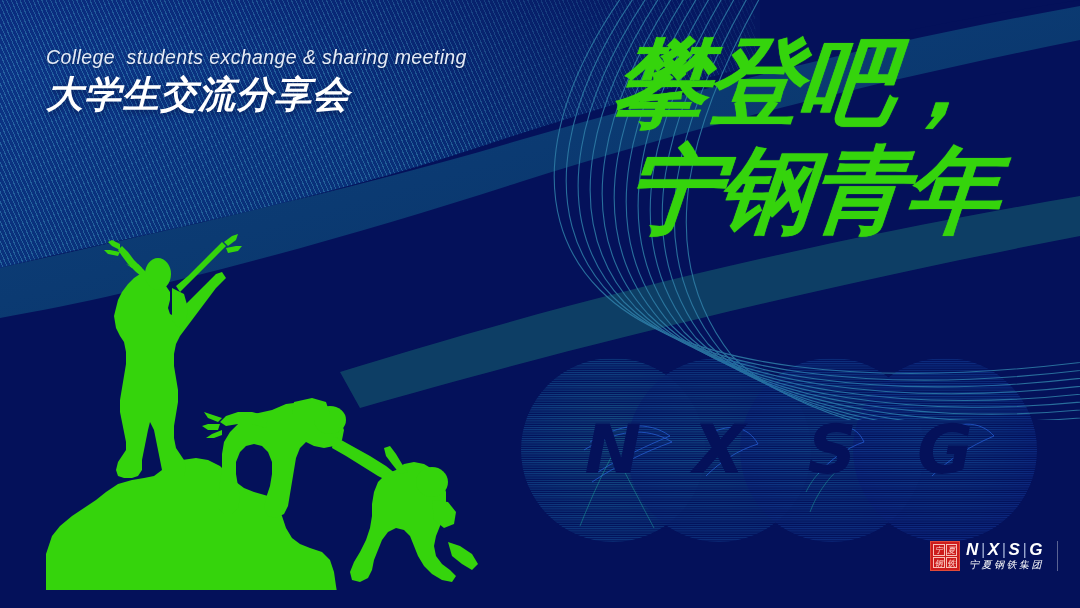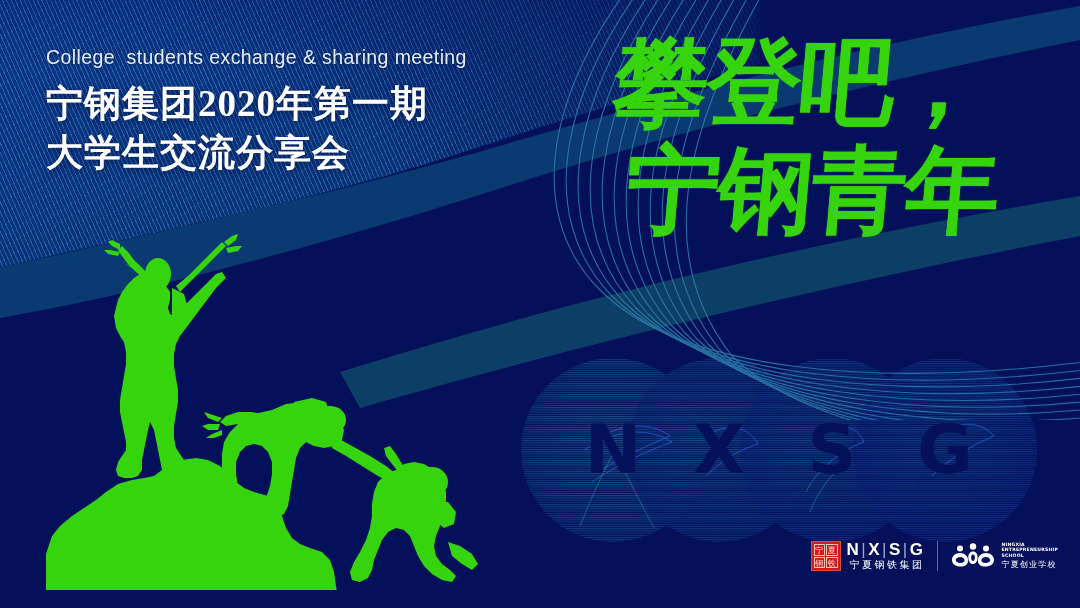--- a/index.html
+++ b/index.html
@@ -1,20 +1,21 @@
 <!DOCTYPE html>
 <html><head>
 <meta charset="utf-8">
 <style>
   html,body{margin:0;padding:0;background:#04115a;}
   *{box-sizing:border-box;}
   #poster{
     position:relative;width:1080px;height:590px;overflow:hidden;
     background:#04115a;
     font-family:"Liberation Sans", sans-serif;
+    font-style:italic;
   }
   .layer{position:absolute;inset:0;}
   .nosel{user-select:none;}
 
   
   #bg-diag{
     position:absolute;left:-60px;top:-120px;width:820px;height:560px;
     background:repeating-linear-gradient(
        68deg,
        rgba(90,200,220,0.30) 0px,
@@ -149,21 +150,20 @@
         <path d="M346,0 C246,152 216,282 296,378 C376,458 566,478 700,464"></path>
         <path d="M358,0 C258,156 228,286 308,384 C388,464 578,484 700,472"></path>
         <path d="M370,0 C270,160 240,290 320,390 C400,470 590,490 700,480"></path>
         <path d="M382,0 C282,164 252,294 332,396 C412,476 602,496 700,488"></path>
       </g>
     </svg>
   </div>
 
   <div id="headline">
     <div id="eyebrow">College  students exchange &amp; sharing meeting</div>
-    <div id="cn1" class="cn-line">宁钢集团2020年第一期</div>
     <div id="cn2" class="cn-line">大学生交流分享会</div>
   </div>
 
   <div id="slogan">
     <div id="slogan-l1" class="slogan-line">攀登吧，</div>
     <div id="slogan-l2" class="slogan-line">宁钢青年</div>
   </div>
 
   <div id="circles">
     <svg width="560" height="200" viewBox="0 0 560 200">
@@ -329,42 +329,15 @@
       <div id="nxsg-type">
         <div id="nxsg-letters">
           <span>N</span><span class="bar">|</span><span>X</span><span class="bar">|</span><span>S</span><span class="bar">|</span><span>G</span>
         </div>
         <div id="nxsg-cn">宁夏钢铁集团</div>
       </div>
     </div>
 
     <div id="logo-div"></div>
 
-    <div id="logo-school">
-      <svg id="school-mark" viewBox="0 0 44 26">
-        <g fill="#ffffff">
-          <circle cx="9" cy="5.5" r="3"></circle>
-          <circle cx="22" cy="3.5" r="3.2"></circle>
-          <circle cx="35" cy="5.5" r="3"></circle>
-          <path d="M22,8.5 C25,8.5 26.6,11 26.6,14.4 C26.6,18.4 24.4,21 21.9,21
-                   C19.4,21 17.3,18.4 17.3,14.4 C17.3,11 19,8.5 22,8.5 Z
-                   M22,11.6 C20.7,11.6 20.1,12.9 20.1,14.5 C20.1,16.4 20.9,17.9 22,17.9
-                   C23.1,17.9 23.9,16.4 23.9,14.5 C23.9,12.9 23.3,11.6 22,11.6 Z"></path>
-          <path d="M9,10 C13.6,10 17.2,13.4 17.2,17.4 C17.2,21 14.1,23.6 9.6,23.6
-                   C4.6,23.6 1,20.8 1,17 C1,13.2 4.3,10 9,10 Z
-                   M9.2,14 C6.7,14 4.7,15.4 4.7,17.1 C4.7,18.8 6.6,20 9.3,20
-                   C11.9,20 13.6,18.8 13.6,17.2 C13.6,15.4 11.7,14 9.2,14 Z"></path>
-          <path d="M35,10 C39.7,10 43,13.2 43,17 C43,20.8 39.4,23.6 34.4,23.6
-                   C29.9,23.6 26.8,21 26.8,17.4 C26.8,13.4 30.4,10 35,10 Z
-                   M34.8,14 C32.3,14 30.4,15.4 30.4,17.2 C30.4,18.8 32.1,20 34.7,20
-                   C37.4,20 39.3,18.8 39.3,17.1 C39.3,15.4 37.3,14 34.8,14 Z"></path>
-        </g>
-      </svg>
-      <div id="school-type">
-        <div class="school-en">NINGXIA</div>
-        <div class="school-en">ENTREPRENEURSHIP</div>
-        <div class="school-en">SCHOOL</div>
-        <div id="school-cn">宁夏创业学校</div>
-      </div>
-    </div>
   </div>
 
 </div>
 
 </body></html>

